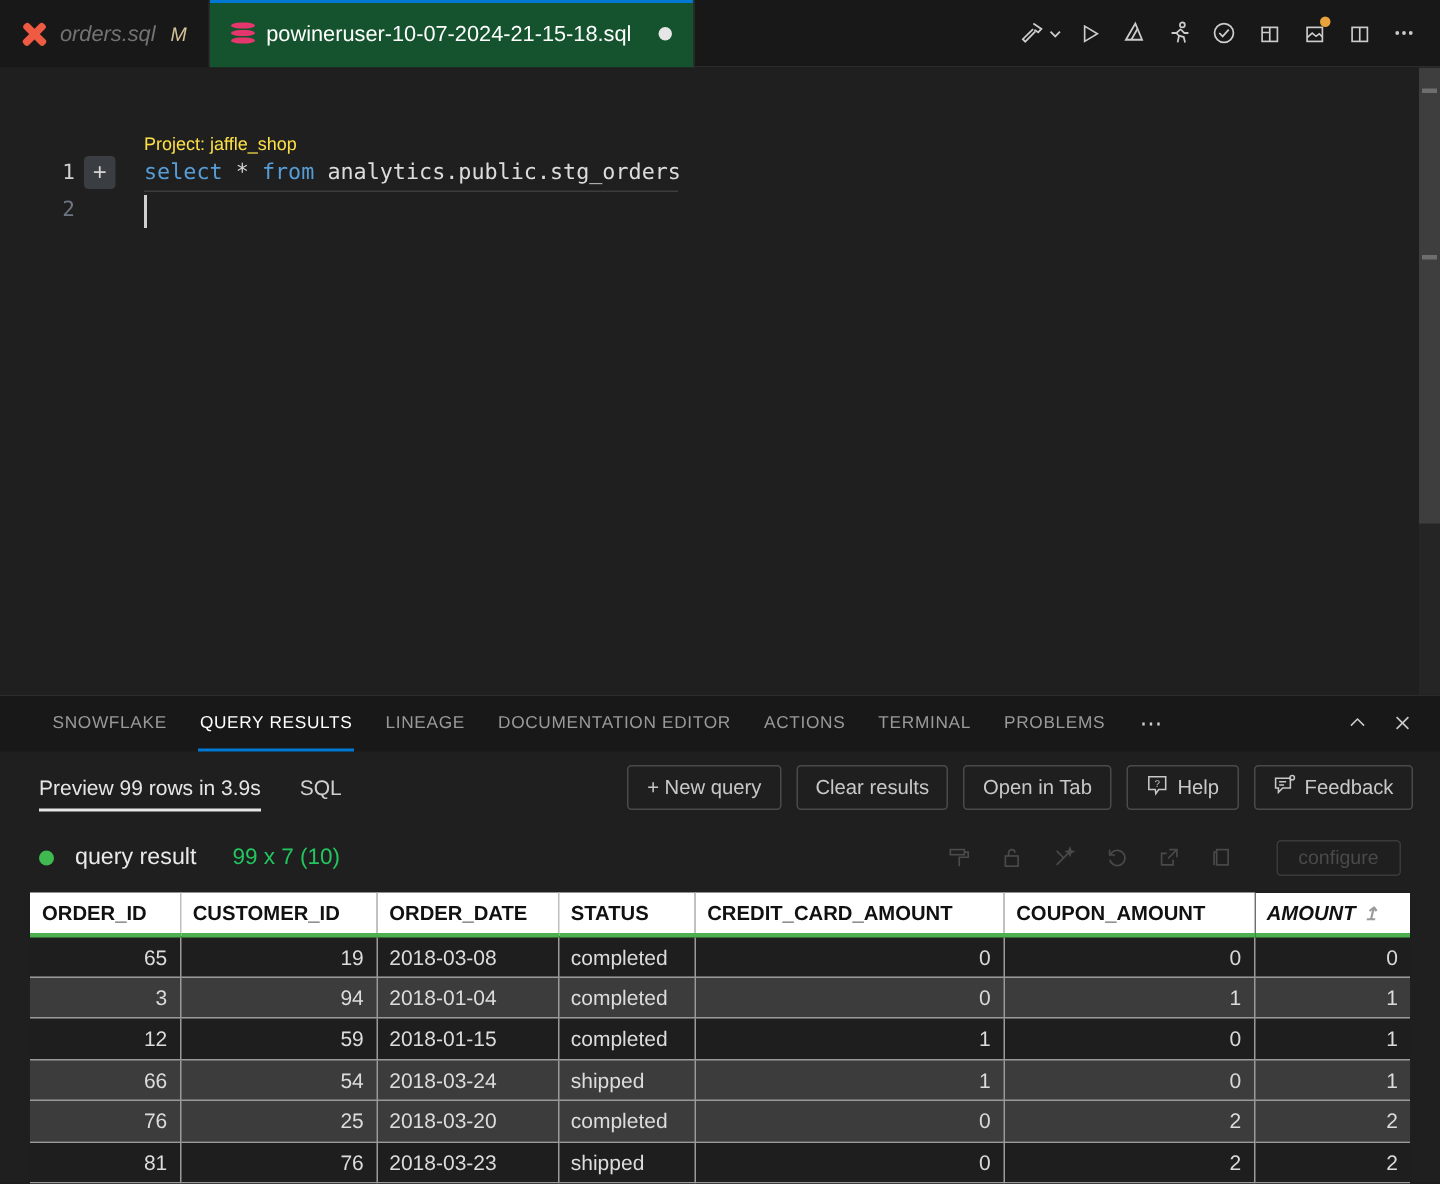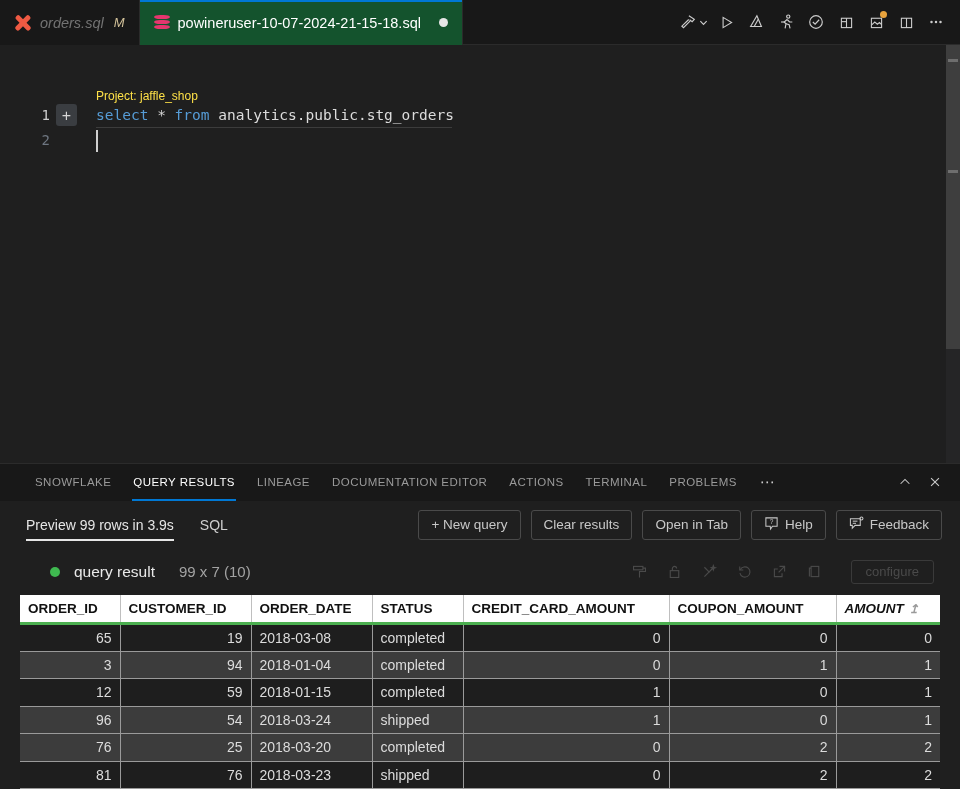--- a/index.html
+++ b/index.html
@@ -138,24 +138,24 @@
     content: ""; position: absolute; left: 0; right: 0; bottom: 8px; height: 1.6px; background: #e6e6e6;
   }
   .subtab.muted { color: #cfcfcf; }
   .res-btns { margin-left: auto; display: flex; align-items: center; gap: 10px; }
   .gbtn {
     border: 1px solid #4a4a4a; border-radius: 3px; color: #c8c8c8; background: transparent;
     font-size: 13.5px; padding: 0 12px; height: 30px; display: flex; align-items: center;
     gap: 6px; cursor: pointer; font-family: "Liberation Sans", sans-serif; white-space: nowrap;
   }
 
-  .res-meta { height: 46px; display: flex; align-items: center; padding: 0 18px 0 26px; margin-left: 24px; }
+  .res-meta { height: 46px; display: flex; align-items: center; padding: 0 18px 0 26px; }
   .status-dot { width: 10px; height: 10px; border-radius: 50%; background: #3fb950; margin-right: 14px; }
   .res-title { font-size: 15.5px; color: #e9e9e9; margin-right: 24px; }
-  .res-dims { font-size: 15px; color: #a3a3a3; }
+  .res-dims { font-size: 15px; color: #22c55e; }
   .meta-icons { margin-left: auto; display: flex; align-items: center; gap: 18px; padding-right: 8px; }
   .mi { color: #3f3f3f; cursor: pointer; display: flex; align-items: center; }
   .configure-btn {
     border: 1px solid #3a3a3a; border-radius: 3px; color: #4a4a4a; background: transparent;
     font-size: 13px; padding: 0 14px; height: 24px; display: flex; align-items: center;
     cursor: pointer; font-family: "Liberation Sans", sans-serif; margin-left: 10px;
   }
 
   
   .grid-wrap { padding: 0 20px 0 20px; }
@@ -458,21 +458,21 @@
               <tr class="r-even">
                 <td class="num">12</td>
                 <td class="num">59</td>
                 <td class="txt">2018-01-15</td>
                 <td class="txt">completed</td>
                 <td class="num">1</td>
                 <td class="num zero">0</td>
                 <td class="num">1</td>
               </tr>
               <tr class="r-odd">
-                <td class="num">96</td>
+                <td class="num">66</td>
                 <td class="num">54</td>
                 <td class="txt">2018-03-24</td>
                 <td class="txt">shipped</td>
                 <td class="num">1</td>
                 <td class="num zero">0</td>
                 <td class="num">1</td>
               </tr>
               <tr class="r-odd">
                 <td class="num">76</td>
                 <td class="num">25</td>

